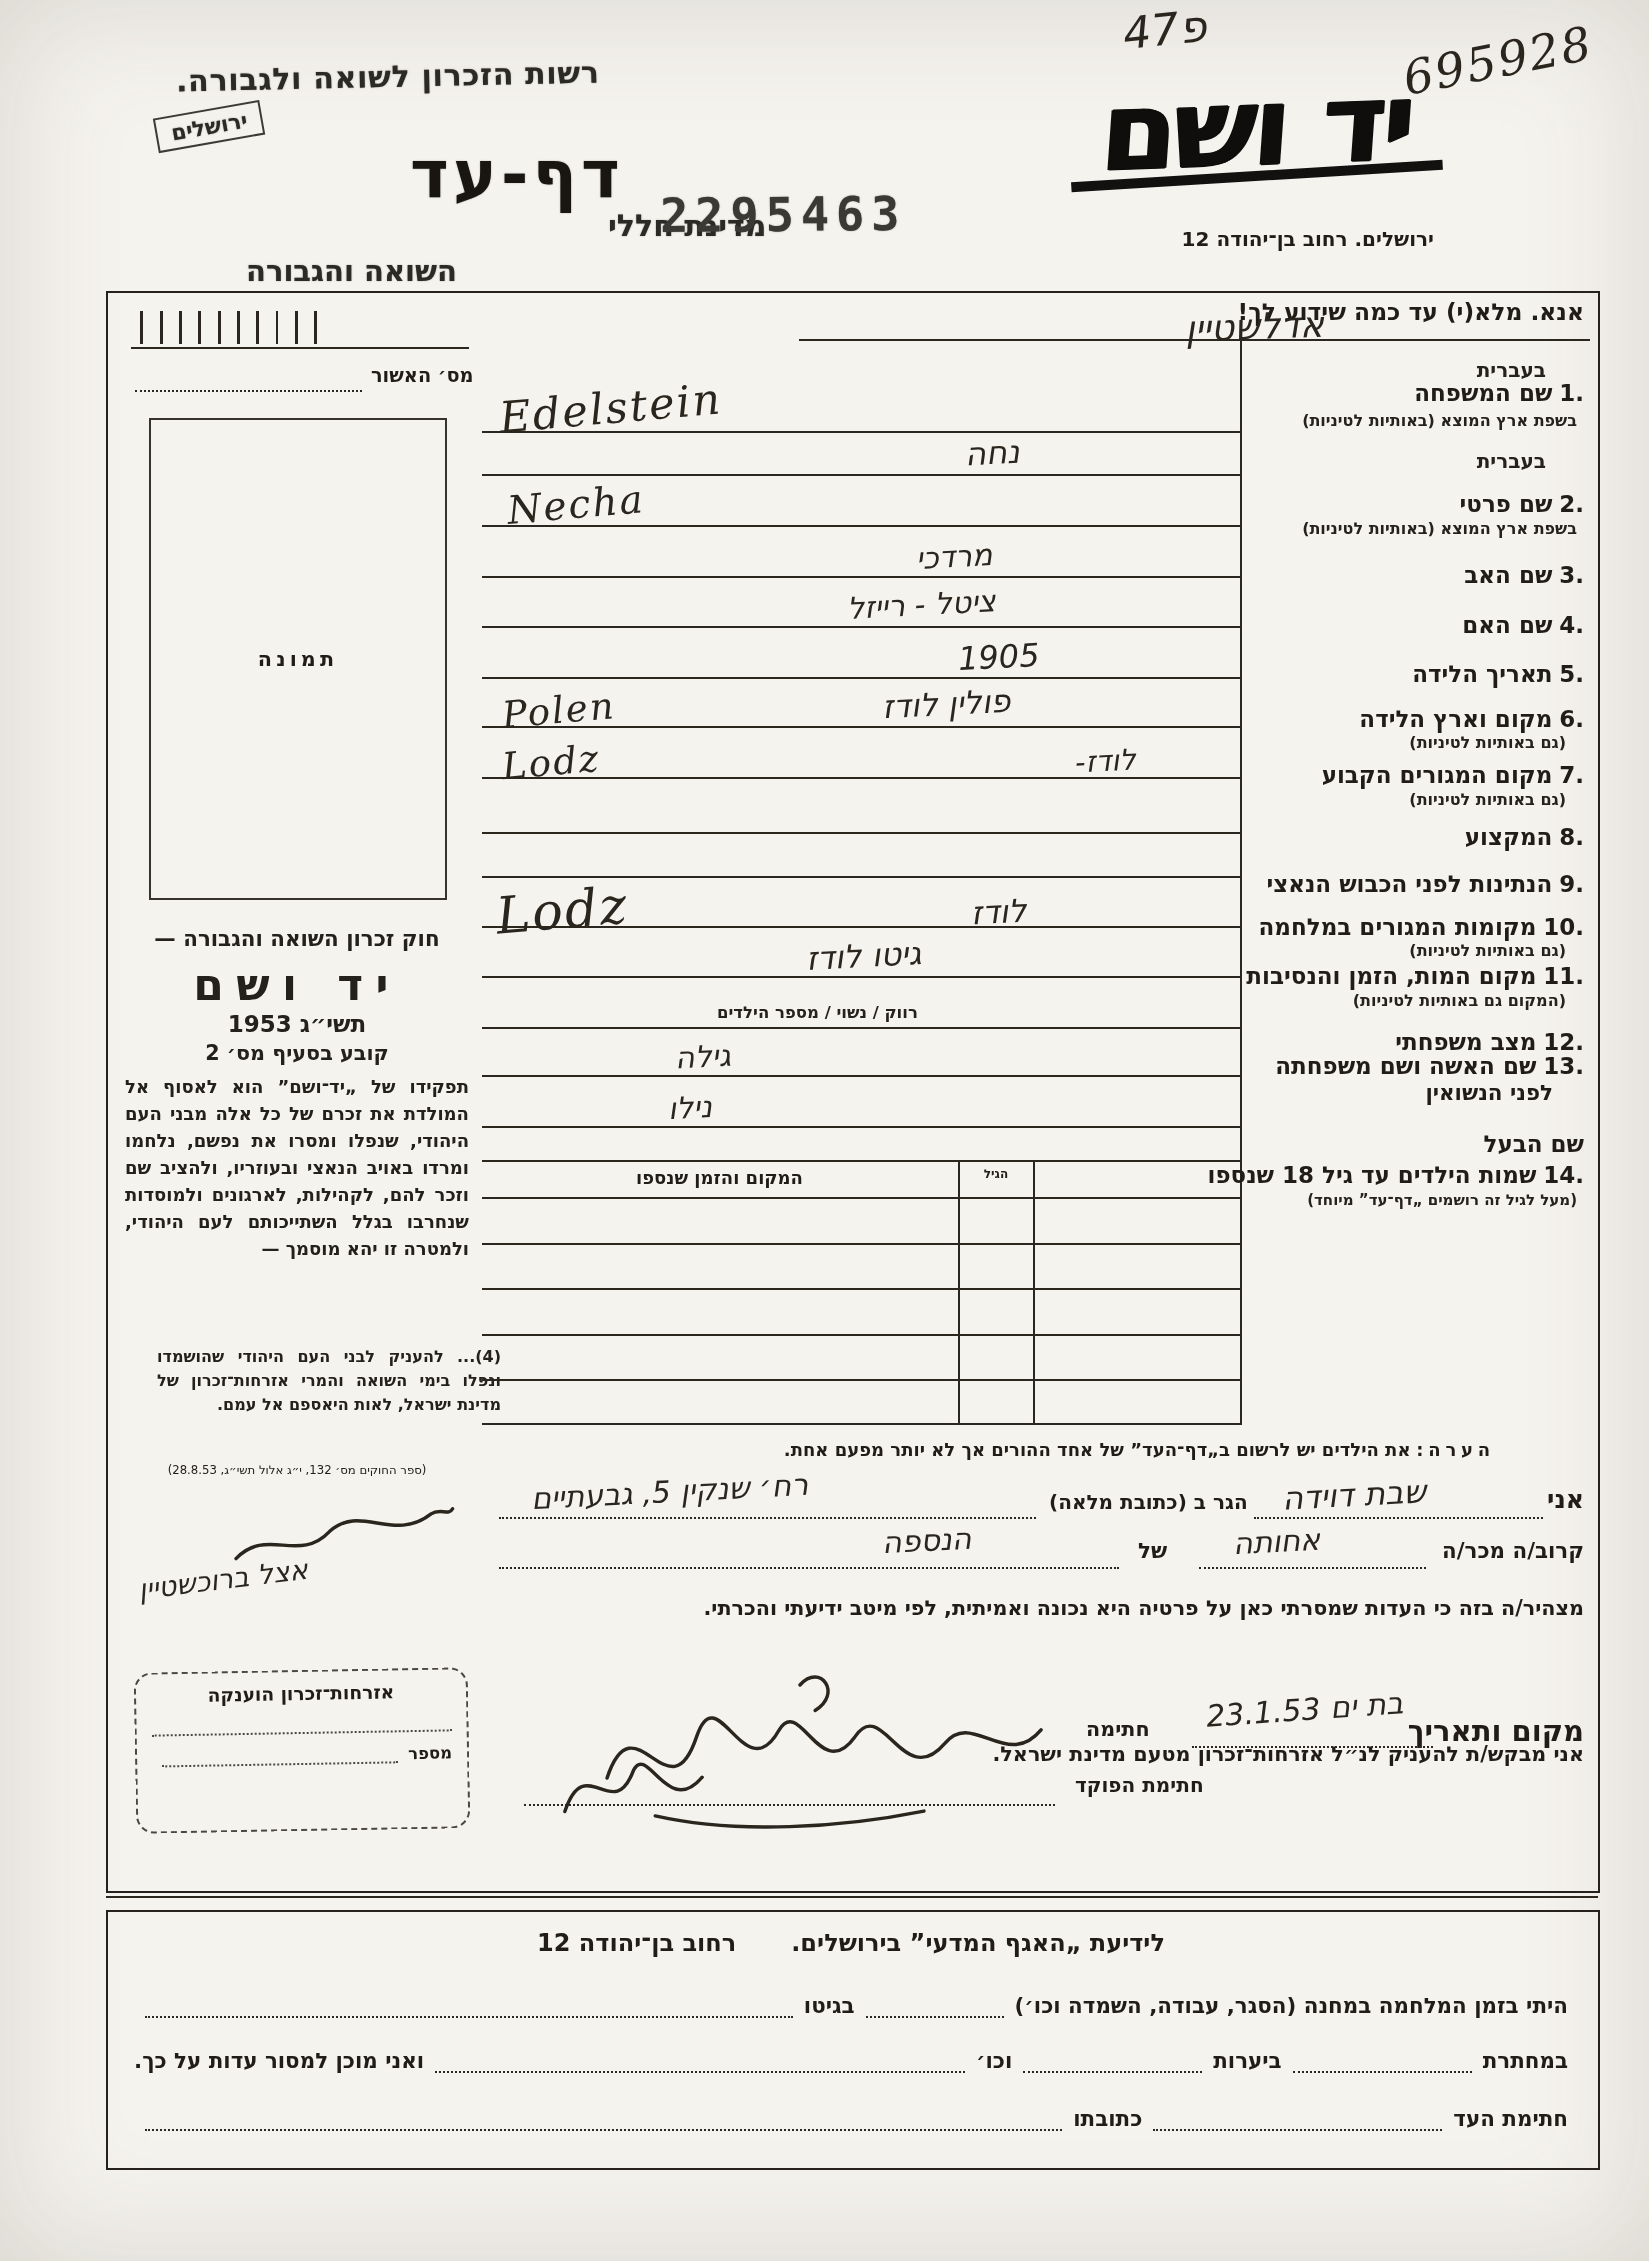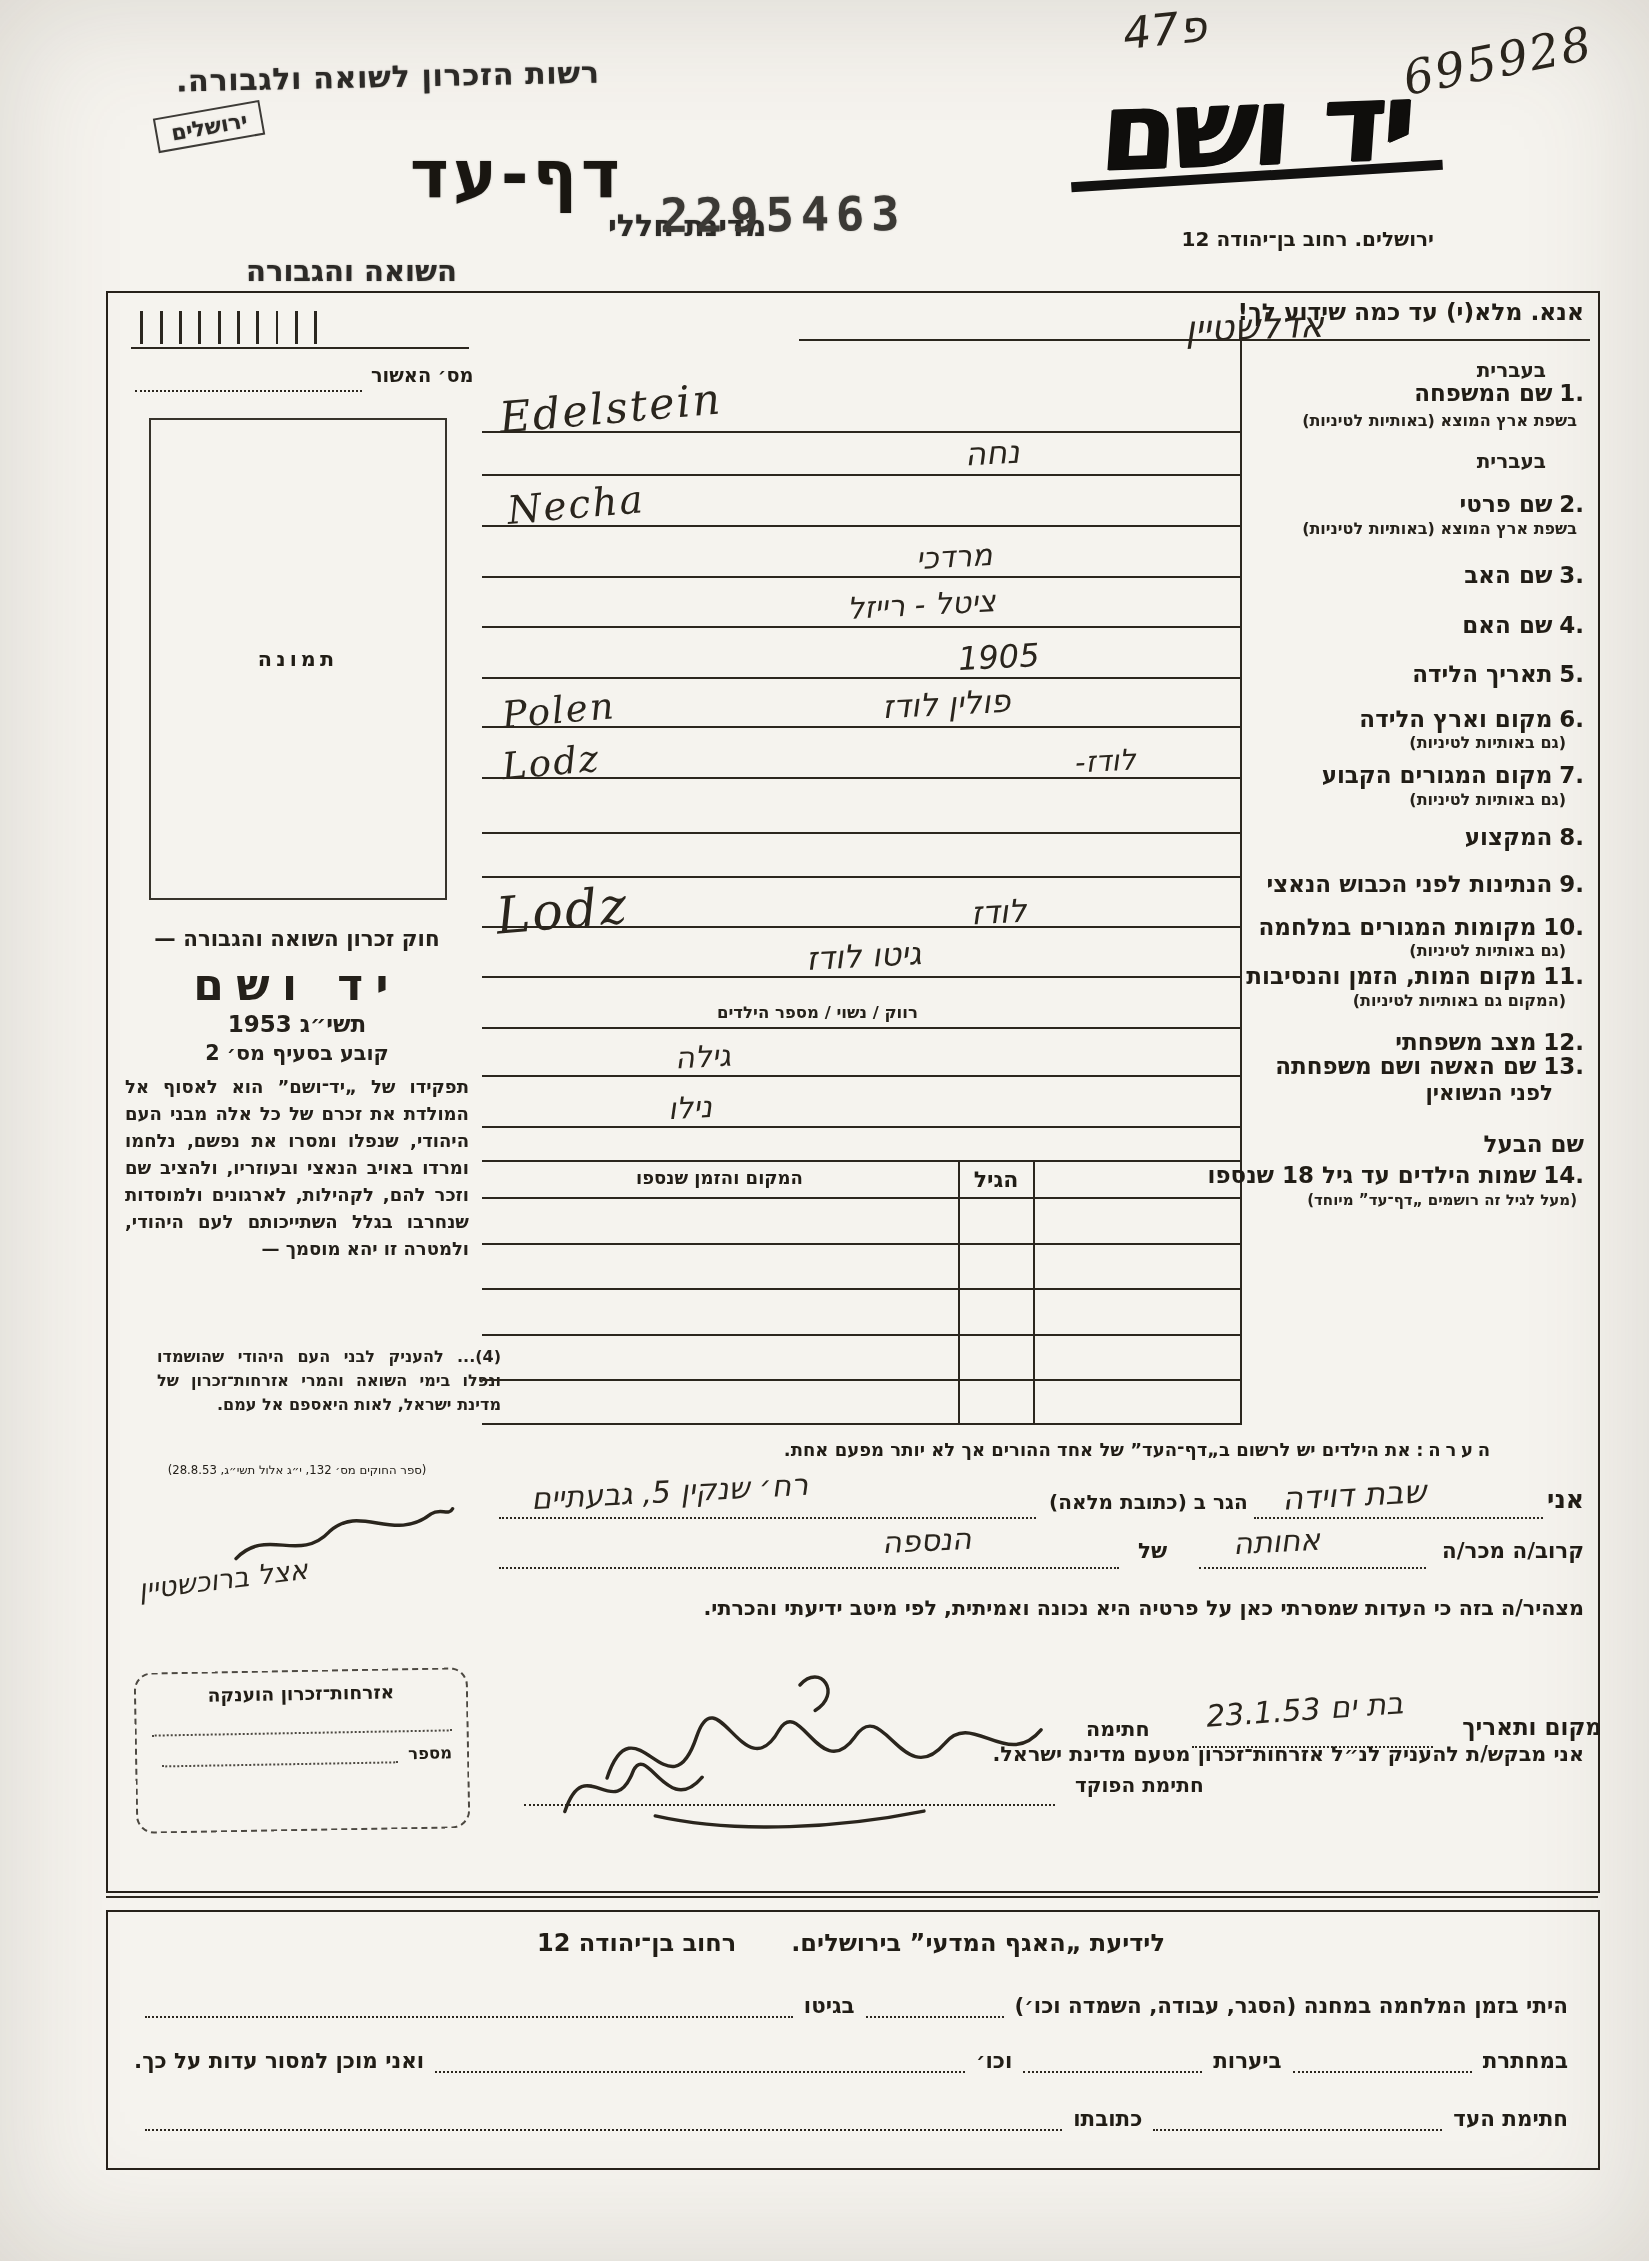--- a/index.html
+++ b/index.html
@@ -194,21 +194,21 @@
   <div class="ln" style="left:482px;top:1126px;width:758px;"></div>
   <div class="hwh" style="left:668px;top:1090px;font-size:30px;">נילו</div>
 
   <div class="fl" style="right:65px;top:1162px;">
     <span class="n">14.</span>
     <span>שמות הילדים עד גיל 18 שנספו</span>
   </div>
   <div class="fs" style="right:72px;top:1191px;font-size:15px;">(מעל לגיל זה רושמים „דף־עד” מיוחד)</div>
 
   <div class="ln" style="left:482px;top:1160px;width:758px;"></div>
-  <div class="prt" style="left:958px;top:1167px;width:76px;text-align:center;font-size:22px;">הגיל</div>
+  <div class="prt" style="left:958px;top:1167px;width:76px;text-align:center;font-size:12px;">הגיל</div>
   <div class="prt" style="left:482px;top:1167px;width:475px;text-align:center;font-size:18px;">המקום והזמן שנספו</div>
   <div class="ln" style="left:482px;top:1197px;width:758px;"></div>
   <div class="ln" style="left:482px;top:1243px;width:758px;"></div>
   <div class="ln" style="left:482px;top:1288px;width:758px;"></div>
   <div class="ln" style="left:482px;top:1334px;width:758px;"></div>
   <div class="ln" style="left:482px;top:1379px;width:758px;"></div>
   <div class="ln" style="left:482px;top:1423px;width:758px;"></div>
   <div class="vln" style="left:958px;top:1160px;height:263px;"></div>
   <div class="vln" style="left:1033px;top:1160px;height:263px;"></div>
 
@@ -227,21 +227,21 @@
   <div class="prt" style="right:65px;top:1538px;font-size:21.4px;">קרוב/ה מכר/ה</div>
   <div class="dt" style="left:1199px;top:1567px;width:227px;"></div>
   <div class="hwh" style="left:1233px;top:1524px;font-size:30px;">אחותה</div>
   <div class="prt" style="left:1138px;top:1538px;font-size:21.4px;">של</div>
   <div class="dt" style="left:499px;top:1567px;width:620px;"></div>
   <div class="hwh" style="left:882px;top:1523px;font-size:30px;">הנספה</div>
 
   <div class="prt" style="right:65px;top:1596px;font-size:20.7px;">מצהיר/ה בזה כי העדות שמסרתי כאן על פרטיה היא נכונה ואמיתית, לפי מיטב ידיעתי והכרתי.</div>
   <div class="prt" style="right:65px;top:1742px;font-size:20.7px;text-align:right;">אני מבקש/ת להעניק לנ״ל אזרחות־זכרון מטעם מדינת ישראל.</div>
 
-  <div class="prt" style="right:47px;top:1714px;font-size:23px;text-align:right;">מקום ותאריך</div>
+  <div class="prt" style="right:65px;top:1714px;font-size:29px;text-align:right;">מקום ותאריך</div>
   <div class="dt" style="left:1192px;top:1746px;width:241px;"></div>
   <div class="hwh" style="left:1206px;top:1692px;font-size:30px;transform:rotate(-4deg);">בת ים 23.1.53</div>
   <div class="prt" style="left:1086px;top:1717px;font-size:20.7px;">חתימה</div>
 
   <svg class="sig" style="left:593px;top:1654px;" width="469" height="186" viewBox="0 0 680 270">
     <path d="M20 180 C 60 60, 110 240, 150 120 C 180 30, 220 200, 270 110 C 300 60, 330 190, 380 120 C 420 60, 450 200, 510 130 C 550 80, 600 170, 650 110"></path>
     <path d="M90 235 C 210 262, 360 252, 480 228"></path>
     <path d="M300 45 C 330 12, 362 58, 322 82"></path>
   </svg>
 

